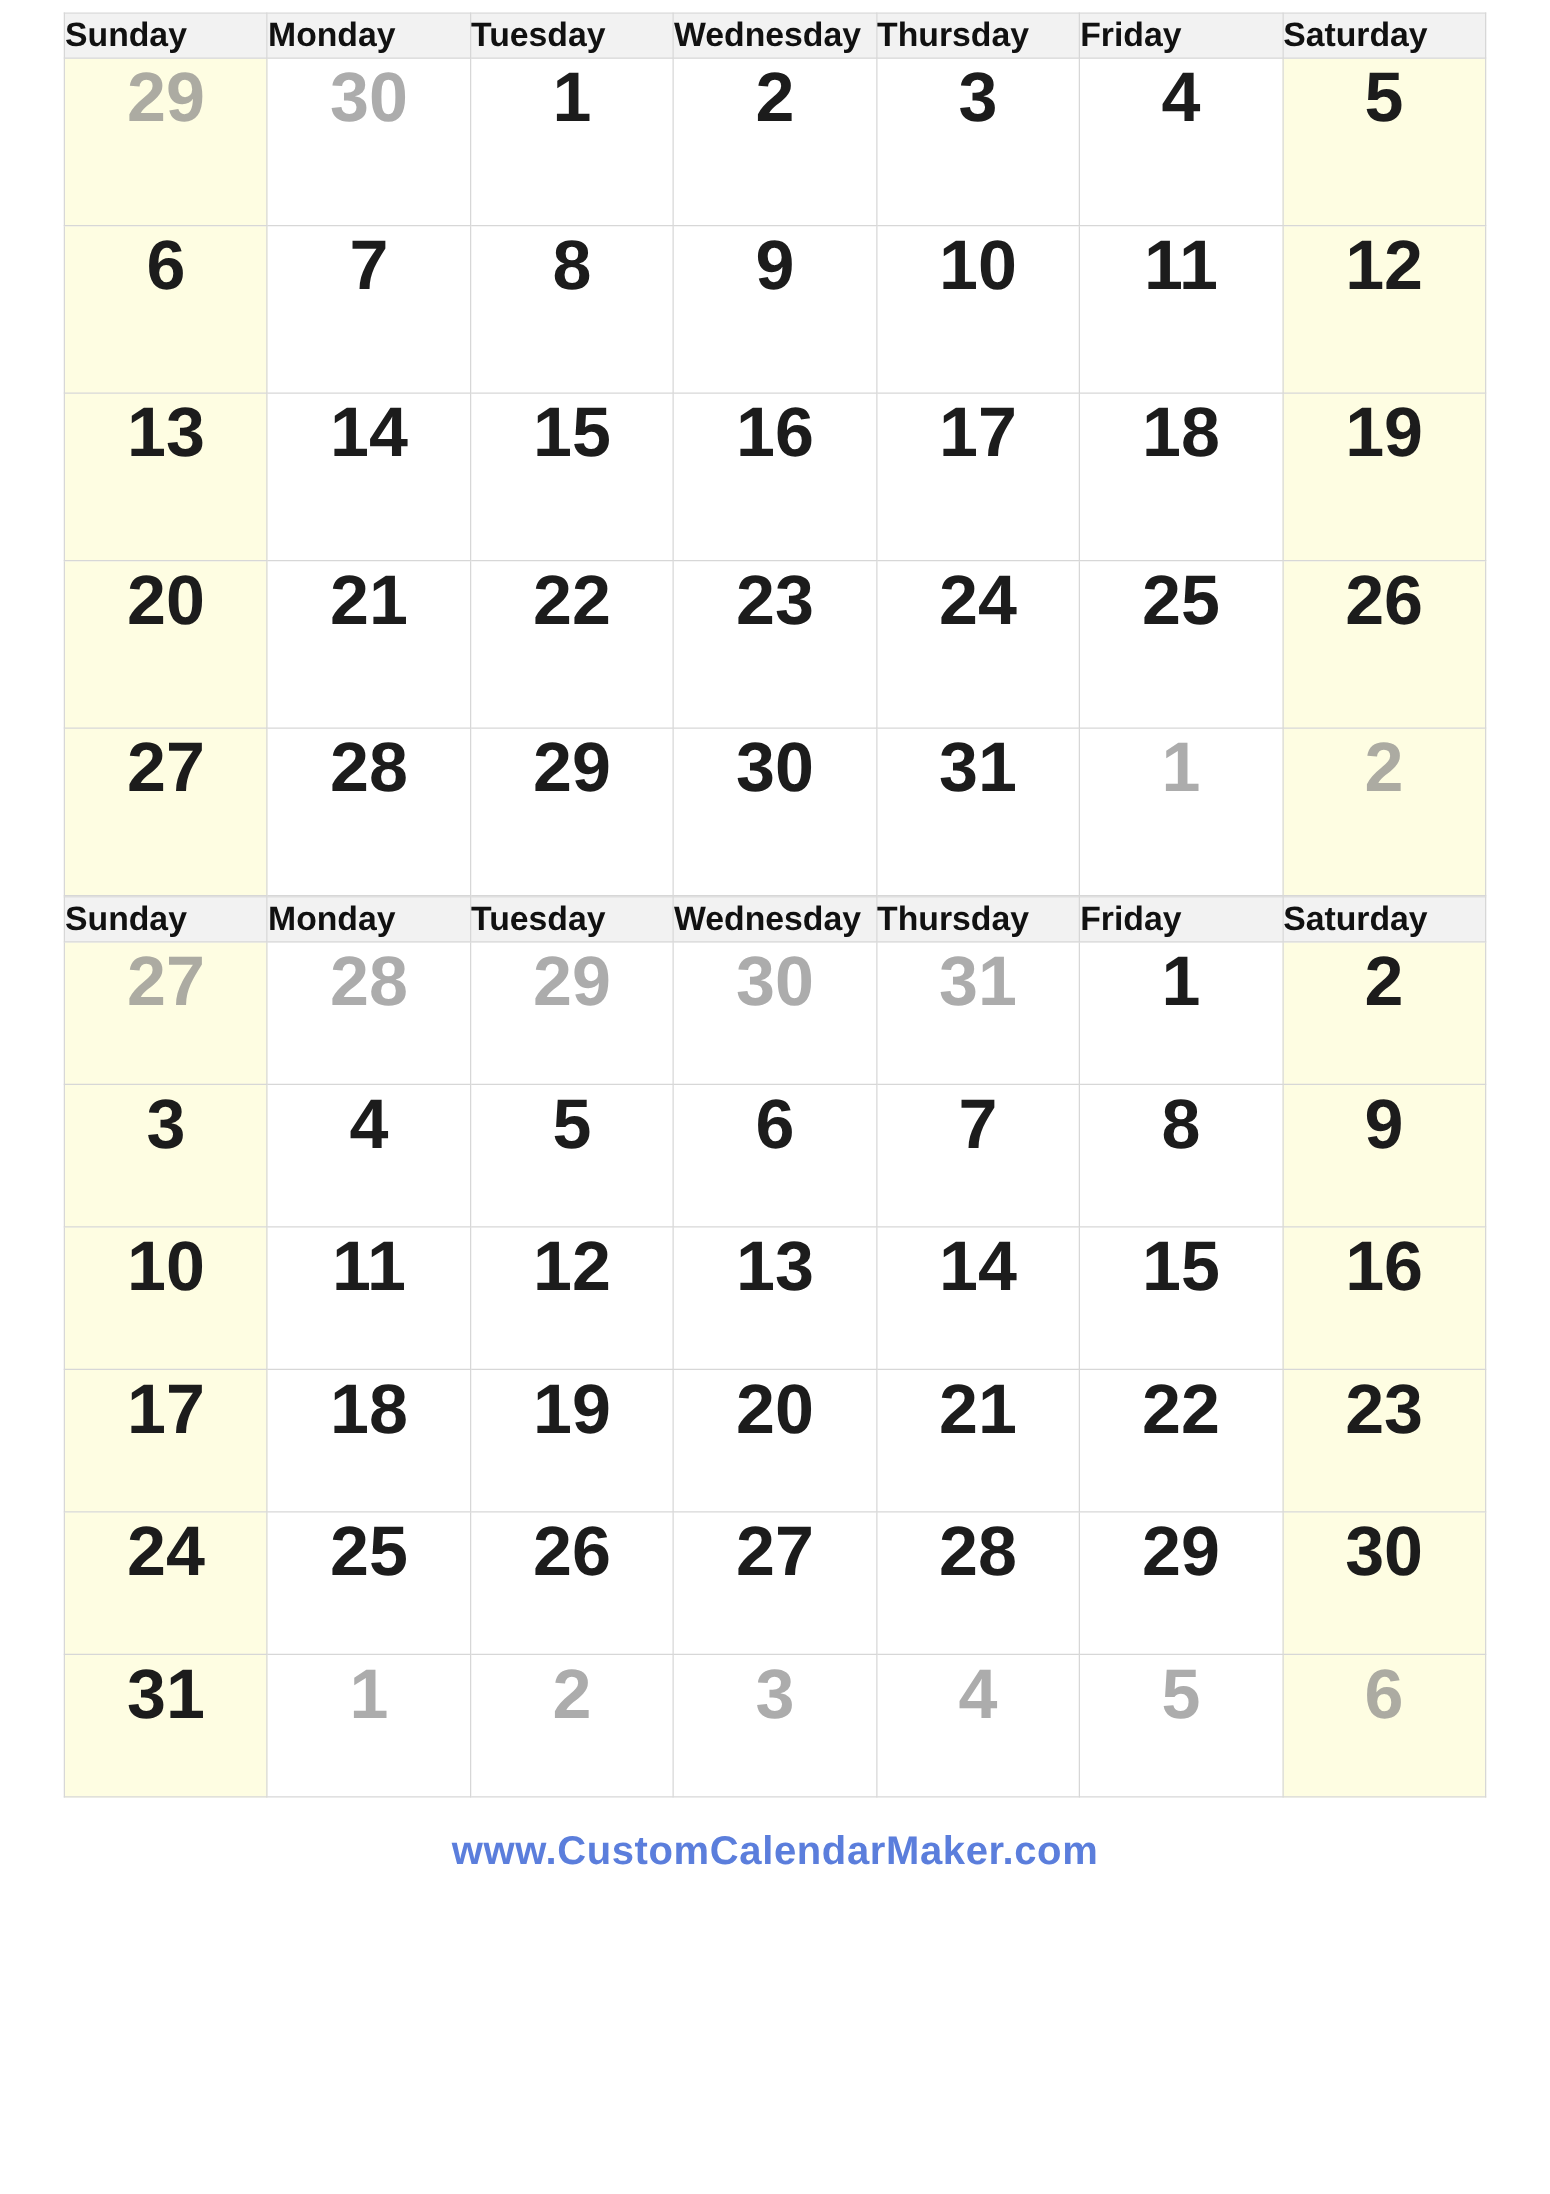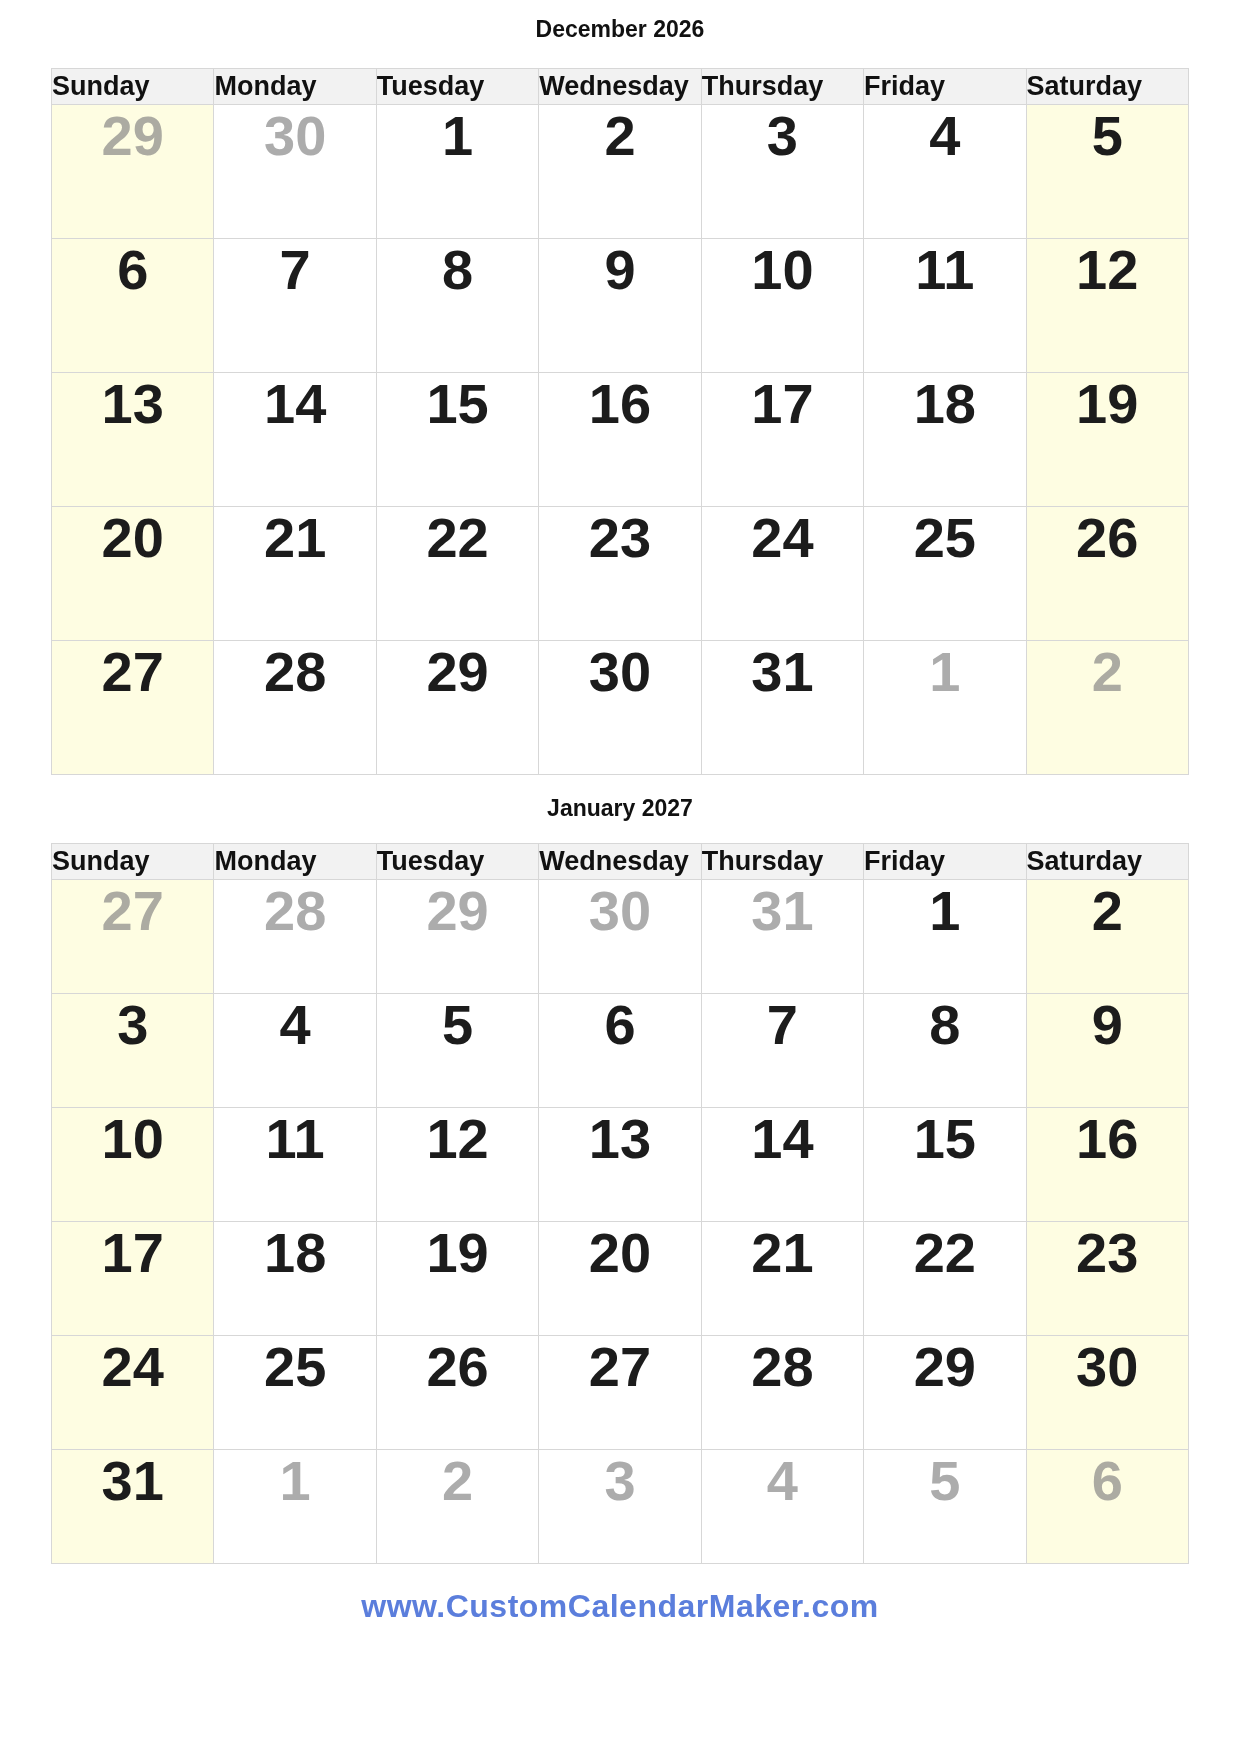--- a/index.html
+++ b/index.html
@@ -79,21 +79,20 @@
     text-decoration: none;
     color: var(--link-color, #5b7edc);
     text-align: right;
   }
 </style>
 </head>
 <body>
 
 <div class="page">
 
-  <h2 class="cal-title first">December 2026</h2>
 
   <table class="calendar rows-5">
     <thead>
         <tr>
           <th>Sunday</th>
           <th>Monday</th>
           <th>Tuesday</th>
           <th>Wednesday</th>
           <th>Thursday</th>
           <th>Friday</th>
@@ -142,21 +141,20 @@
           <td>28</td>
           <td>29</td>
           <td>30</td>
           <td>31</td>
           <td class="outside">1</td>
           <td class="weekend outside">2</td>
         </tr>
       </tbody>
   </table>
 
-  <h2 class="cal-title second">January 2027</h2>
 
   <table class="calendar rows-6">
     <thead>
         <tr>
           <th>Sunday</th>
           <th>Monday</th>
           <th>Tuesday</th>
           <th>Wednesday</th>
           <th>Thursday</th>
           <th>Friday</th>

